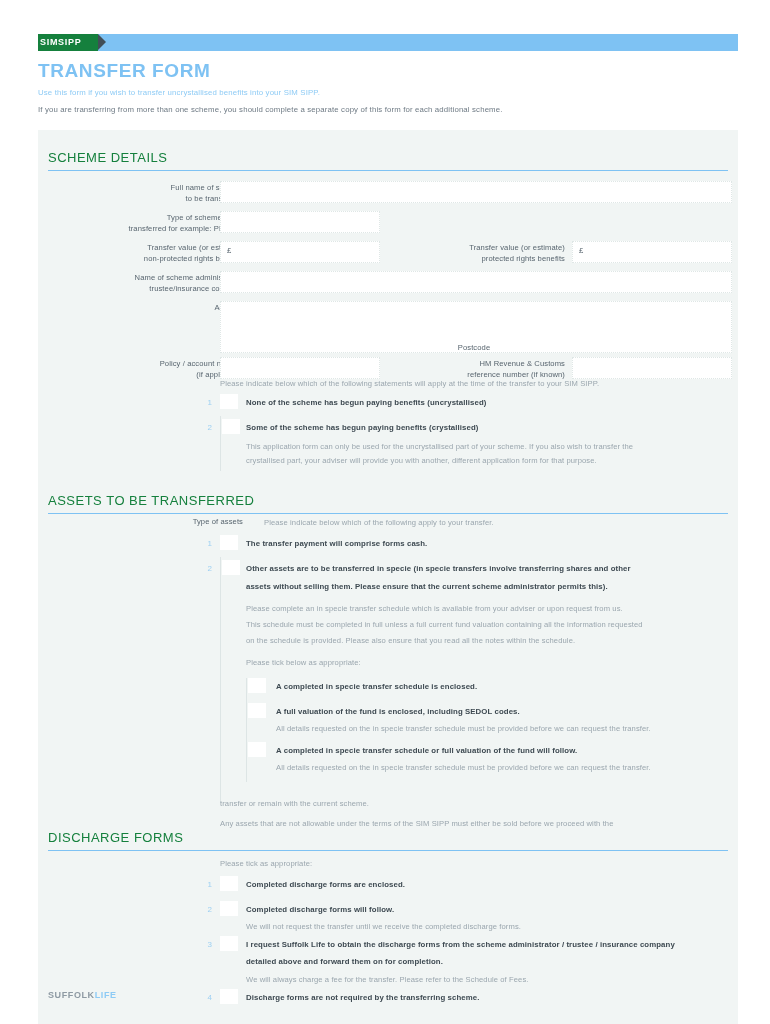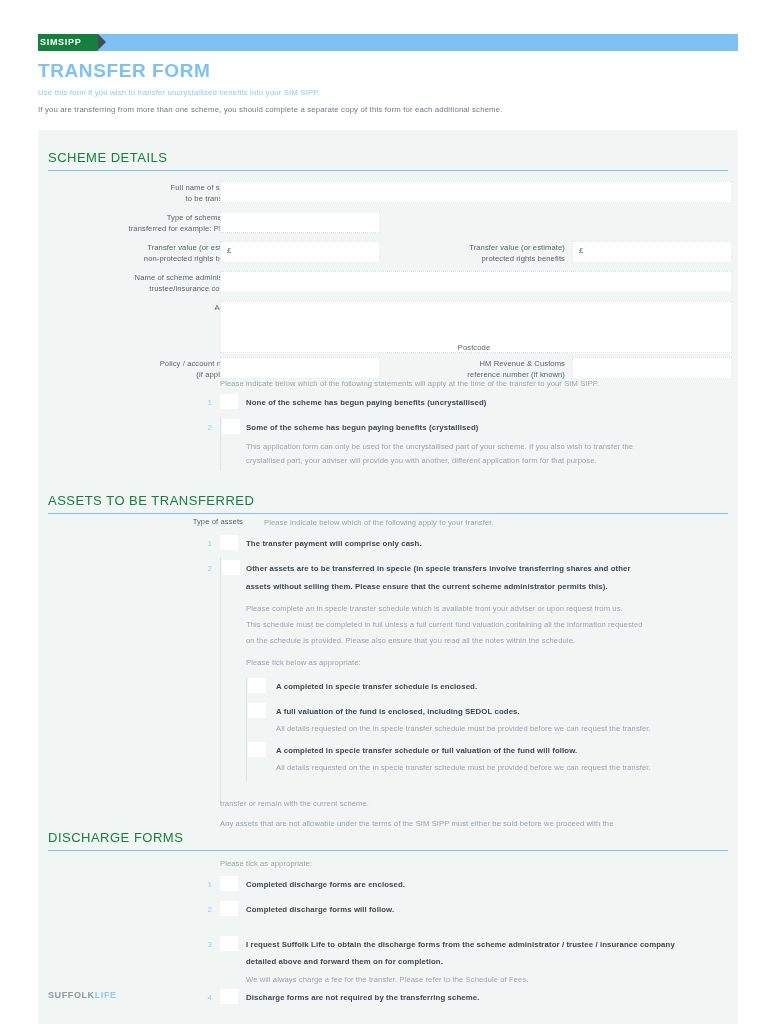--- a/index.html
+++ b/index.html
@@ -249,21 +249,21 @@
 
     <div class="section-head">ASSETS TO BE TRANSFERRED</div>
     <div class="section-rule"></div>
 
     <div class="row" style="height:290px;">
       <div class="flabel" style="left:60px; top:3px; width:145px;">Type of assets</div>
       <div class="note" style="left:182px; top:2px; width:520px;margin-left:44px;">Please indicate below which of the following apply to your transfer.</div>
 
       <div class="num" style="left:160px; top:25px;">1</div>
       <div class="cbox" style="left:182px; top:21px;"></div>
-      <div class="itemtext" style="left:208px; top:23px; width:500px;">The transfer payment will comprise only cash.</div>
+      <div class="itemtext" style="left:208px; top:23px; width:500px;">The transfer payment will comprise forms cash.</div>
 
       <div class="vline" style="left:182px; top:43px; height:245px;"></div>
       <div class="num" style="left:160px; top:50px;">2</div>
       <div class="cbox" style="left:184px; top:46px;"></div>
       <div class="itemtext" style="left:208px; top:48px; width:512px;">Other assets are to be transferred in specie (in specie transfers involve transferring shares and other</div>
       <div class="itemtext" style="left:208px; top:66px; width:512px;">assets without selling them. Please ensure that the current scheme administrator permits this).</div>
 
       <div class="note" style="left:208px; top:88px; width:520px;">Please complete an in specie transfer schedule which is available from your adviser or upon request from us.</div>
       <div class="note" style="left:208px; top:104px; width:530px;">This schedule must be completed in full unless a full current fund valuation containing all the information requested</div>
       <div class="note" style="left:208px; top:120px; width:520px;">on the schedule is provided. Please also ensure that you read all the notes within the schedule.</div>
@@ -293,20 +293,21 @@
     <div class="row" style="height:165px;">
       <div class="note" style="left:182px; top:6px; width:520px;">Please tick as appropriate:</div>
 
       <div class="num" style="left:160px; top:29px;">1</div>
       <div class="cbox" style="left:182px; top:25px;"></div>
       <div class="itemtext" style="left:208px; top:27px; width:500px;">Completed discharge forms are enclosed.</div>
 
       <div class="num" style="left:160px; top:54px;">2</div>
       <div class="cbox" style="left:182px; top:50px;"></div>
       <div class="itemtext" style="left:208px; top:52px; width:500px;">Completed discharge forms will follow.</div>
+      <div class="note" style="left:208px; top:69px; width:510px;">We will not request the transfer until we receive the completed discharge forms.</div>
 
       <div class="num" style="left:160px; top:89px;">3</div>
       <div class="cbox" style="left:182px; top:85px;"></div>
       <div class="itemtext" style="left:208px; top:87px; width:520px;">I request Suffolk Life to obtain the discharge forms from the scheme administrator / trustee / insurance company</div>
       <div class="itemtext" style="left:208px; top:104px; width:520px;">detailed above and forward them on for completion.</div>
       <div class="note" style="left:208px; top:122px; width:510px;">We will always charge a fee for the transfer. Please refer to the Schedule of Fees.</div>
 
       <div class="num" style="left:160px; top:142px;">4</div>
       <div class="cbox" style="left:182px; top:138px;"></div>
       <div class="itemtext" style="left:208px; top:140px; width:500px;">Discharge forms are not required by the transferring scheme.</div>

